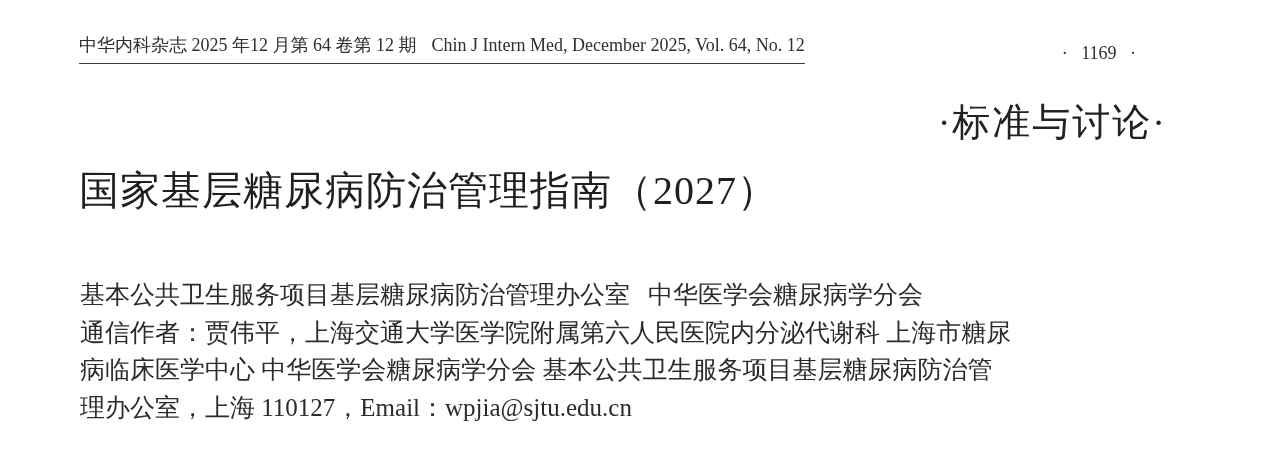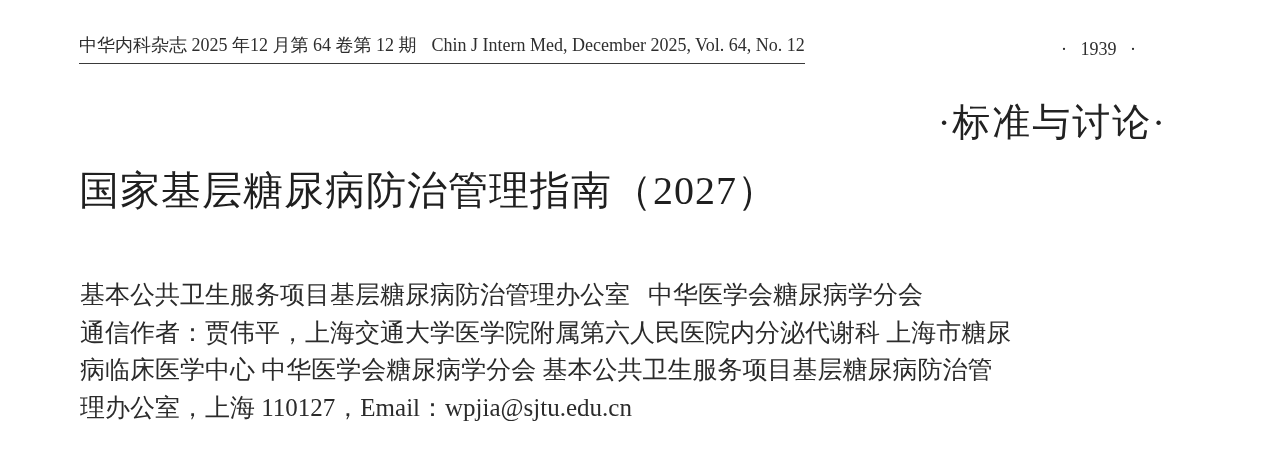--- a/index.html
+++ b/index.html
@@ -17,21 +17,21 @@
     background: #ffffff;
     color: #262626;
   }
   .header {
     position: absolute;
     top: 33px;
     left: 79px;
     right: 130px;
     display: flex;
     justify-content: space-between;
-    align-items: center;
+    align-items: flex-end;
     font-size: 18px;
     color: #2e2e2e;
   }
   .journal-line {
     border-bottom: 1.5px solid #3a3a3a;
     padding-bottom: 6px;
     white-space: nowrap;
   }
   .journal-en { margin-left: 15px; }
   .page-number {
@@ -76,21 +76,21 @@
 </style>
 </head>
 <body>
 
 <div class="page">
 
   <div class="header">
     <div class="journal-line">
       <span>中华内科杂志 2025 年12 月第 64 卷第 12 期</span><span class="journal-en">Chin J Intern Med, December 2025, Vol. 64, No. 12</span>
     </div>
-    <div class="page-number">· 1939 ·</div>
+    <div class="page-number">· 1169 ·</div>
   </div>
 
   <div class="section-label">·标准与讨论·</div>
 
   <h1 class="title">国家基层糖尿病防治管理指南（2027）</h1>
 
   <div class="authors">
     <div class="org-line">
       <span>基本公共卫生服务项目基层糖尿病防治管理办公室</span>
       <span>中华医学会糖尿病学分会</span>

